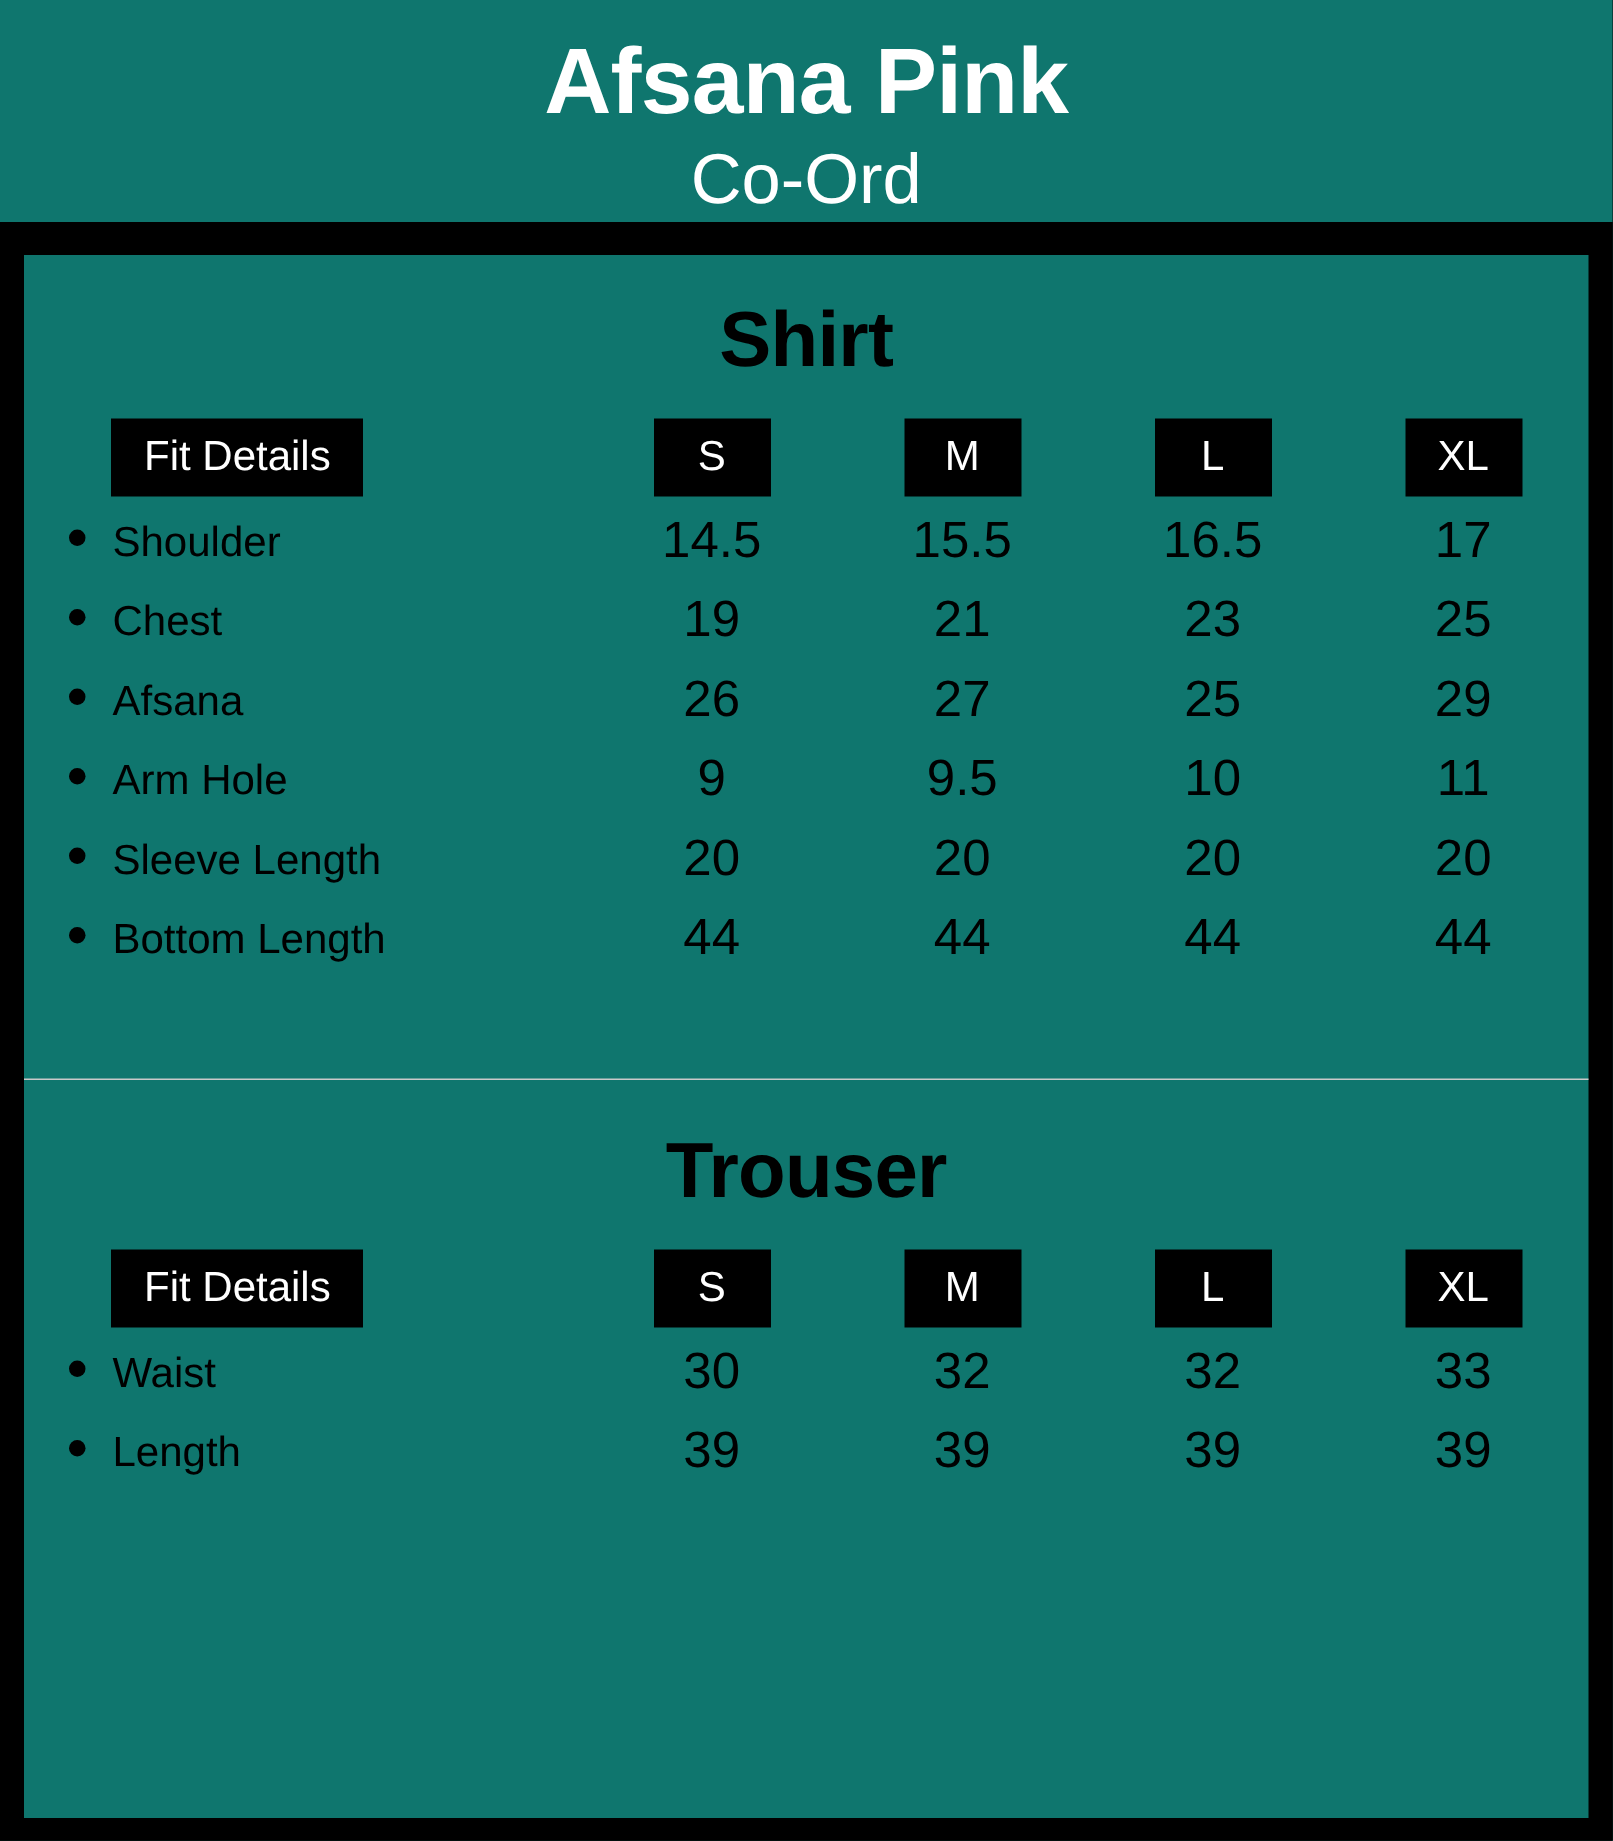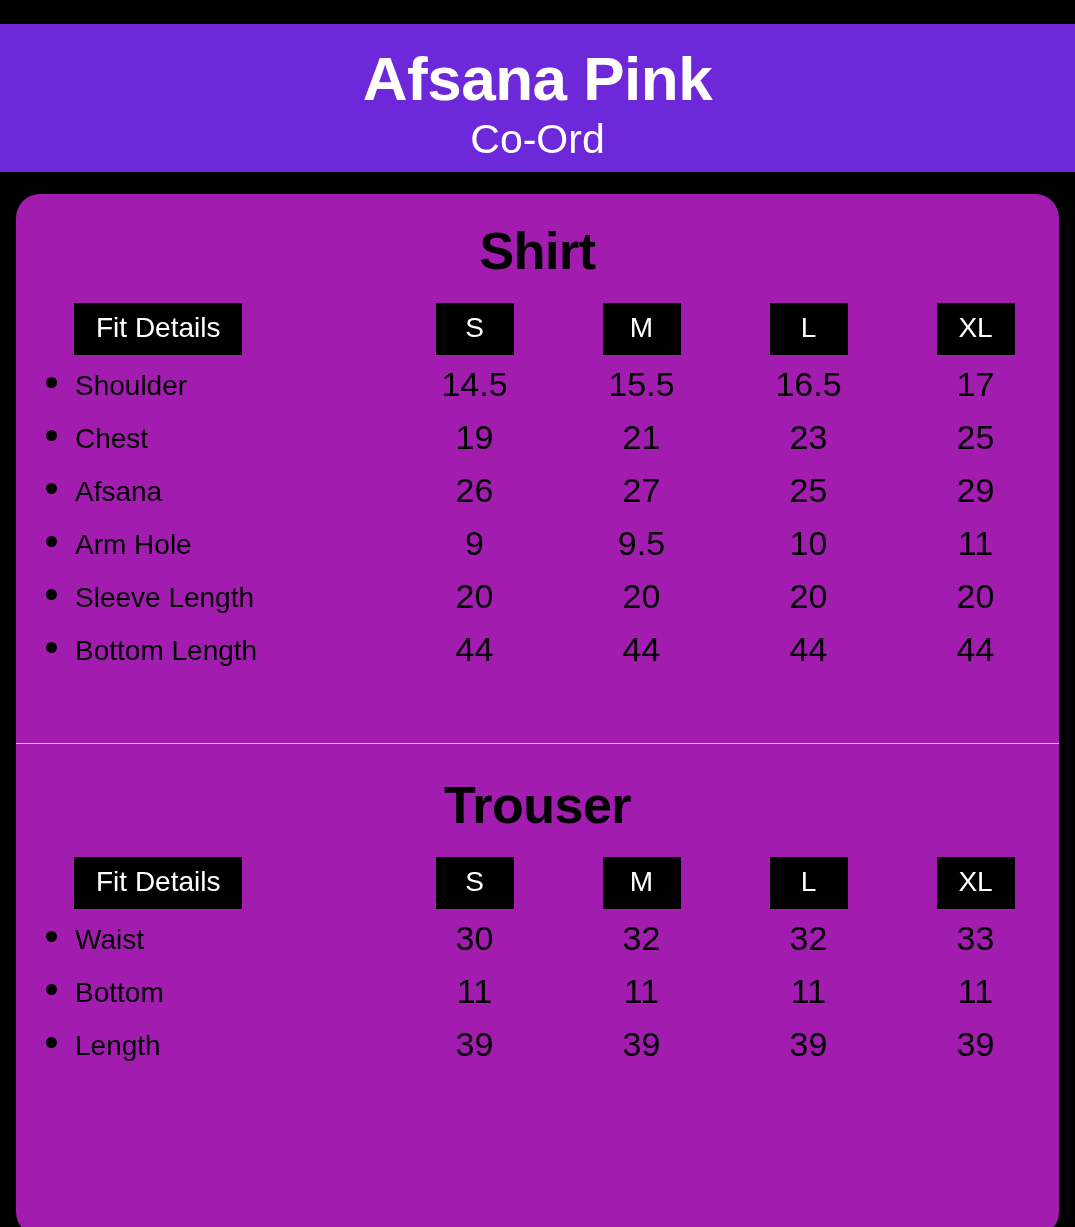--- a/index.html
+++ b/index.html
@@ -18,53 +18,51 @@
   .page {
     position: relative;
     width: 1075px;
     height: 1227px;
     background: #000000;
     box-sizing: border-box;
   }
 
   
   .header {
-    background: #6d28d9;
+    background: #0f766e;
     text-align: center;
     padding-top: 22px;
     height: 148px;
     box-sizing: border-box;
-    margin-top: 24px;
   }
   .brand-title {
     color: #ffffff;
     font-size: 62px;
     font-weight: 700;
     letter-spacing: -0.5px;
     line-height: 1.05;
     margin: 0;
   }
   .brand-subtitle {
     color: #ffffff;
-    font-size: 41px;
+    font-size: 47px;
     font-weight: 400;
     line-height: 1.1;
     margin: 6px 0 0 0;
   }
 
   
   .card {
     position: absolute;
     left: 16px;
     top: 170px;
     width: 1043px;
     height: 1042px;
-    background: #a21caf;
-    box-sizing: border-box;
-    border-radius: 24px;
+    background: #0f766e;
+    box-sizing: border-box;
   }
 
   .section {
     box-sizing: border-box;
     padding: 0 0 0 0;
   }
   .section.shirt {
     border-bottom: 1px solid #c9c9c9;
     height: 550px;
     padding-top: 26px;
@@ -290,29 +288,20 @@
             <td class="row-label">
               <span class="bullet"></span><span class="label-text">Waist</span>
             </td>
             <td class="val">30</td>
             <td class="val">32</td>
             <td class="val">32</td>
             <td class="val">33</td>
           </tr>
           <tr>
             <td class="row-label">
-              <span class="bullet"></span><span class="label-text">Bottom</span>
-            </td>
-            <td class="val">11</td>
-            <td class="val">11</td>
-            <td class="val">11</td>
-            <td class="val">11</td>
-          </tr>
-          <tr>
-            <td class="row-label">
               <span class="bullet"></span><span class="label-text">Length</span>
             </td>
             <td class="val">39</td>
             <td class="val">39</td>
             <td class="val">39</td>
             <td class="val">39</td>
           </tr>
         </tbody>
       </table>
     </div>

